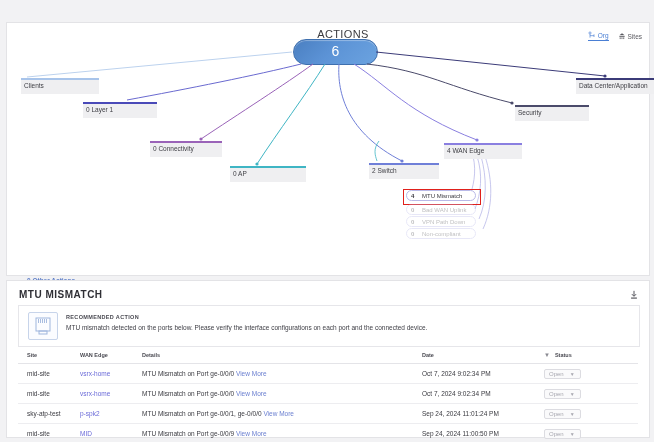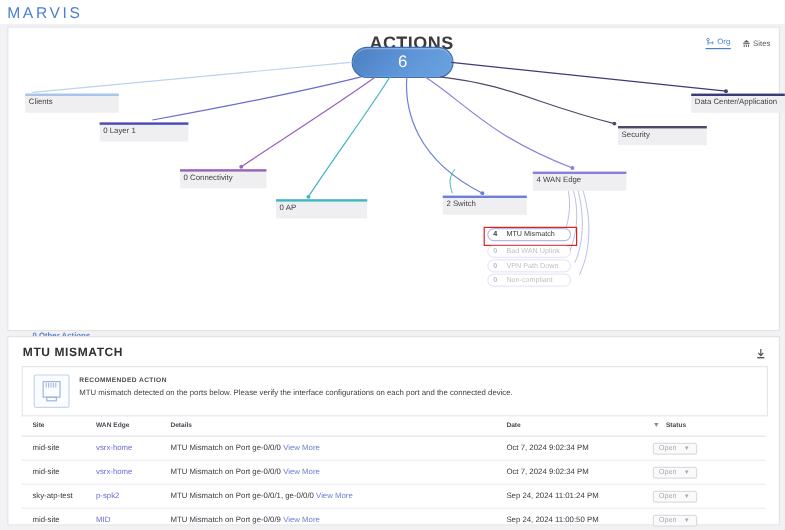--- a/index.html
+++ b/index.html
@@ -14,21 +14,21 @@
 
   
   .logobar{position:absolute;left:0;top:0;width:654px;height:20px;background:#ffffff;}
   .logo{position:absolute;left:6px;top:3px;font-size:13px;letter-spacing:2.2px;
         color:#4a7fd4;font-family:"Liberation Sans", sans-serif;}
 
   
   .topo-card{position:absolute;left:6px;top:22px;width:642px;height:252px;
              background:#ffffff;border:1px solid #e3e3e6;}
   .actions-title{position:absolute;left:296px;top:5px;width:80px;text-align:center;
-                 font-size:15px;font-weight:bold;color:#3b3b3f;letter-spacing:.4px;}
+                 font-size:11px;font-weight:normal;color:#3b3b3f;letter-spacing:.4px;}
   .actions-pill{position:absolute;left:286px;top:16px;width:83px;height:24px;
                 border-radius:13px;
                 background:linear-gradient(135deg,#4a7fc1 0%,#5c93d6 45%,#6ba3e0 100%);
                 border:1px solid #3e6fae;
                 box-shadow:inset 0 1px 1px rgba(255,255,255,.35);}
   .actions-pill .num{position:absolute;left:0;top:3px;width:83px;text-align:center;
                      color:#ffffff;font-size:14px;}
 
   
   .orgsites{position:absolute;right:7px;top:8px;display:flex;align-items:center;gap:9px;}
@@ -84,23 +84,20 @@
   .status-sel{border:1px solid #dcdce1;border-radius:2px;background:#fafafb;
               color:#a8a8b0;font-size:6px;padding:1px 4px;display:flex;
               align-items:center;gap:6px;width:37px;box-sizing:border-box;}
   .caret{font-size:5px;}
 </style>
 </head>
 <body>
 
 <div class="app">
 
-  <div class="logobar">
-    <div class="logo">MARVIS</div>
-  </div>
 
   <div class="topo-card">
 
     <div class="actions-title">ACTIONS</div>
     <div class="actions-pill">
       <div class="num">6</div>
     </div>
 
     <div class="orgsites">
       <div class="os-item active">

